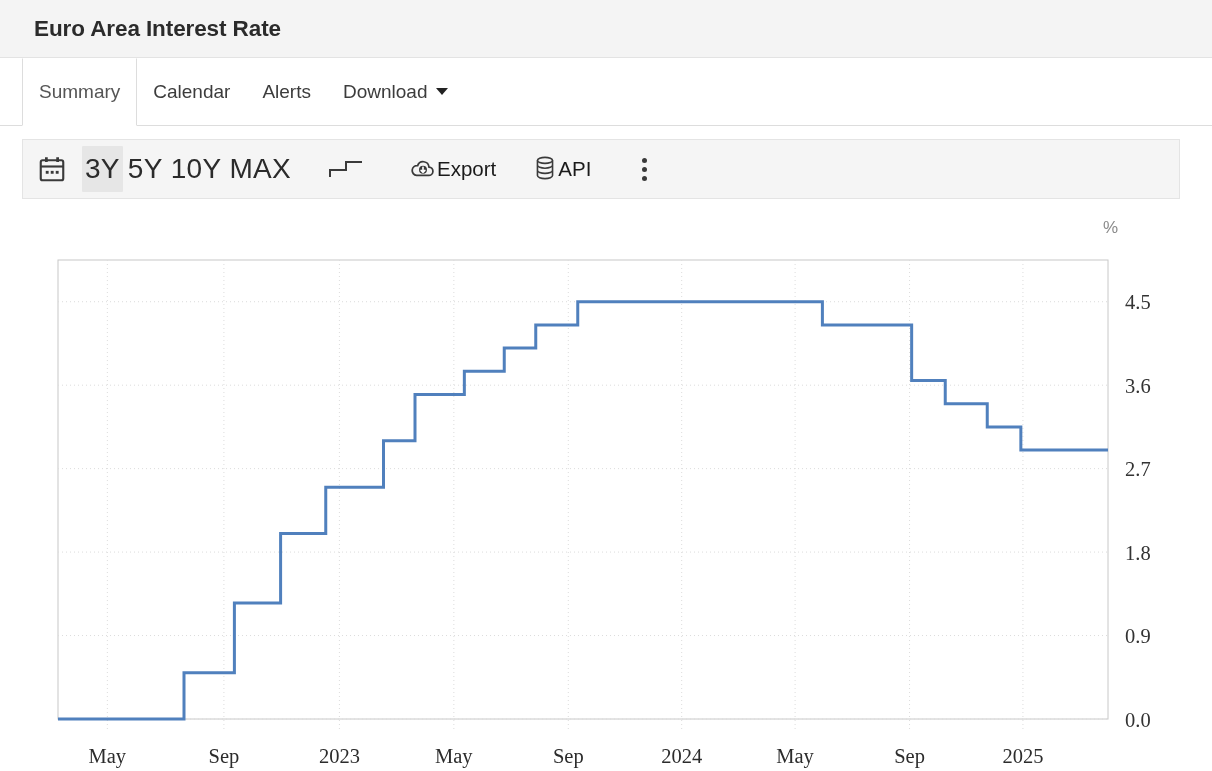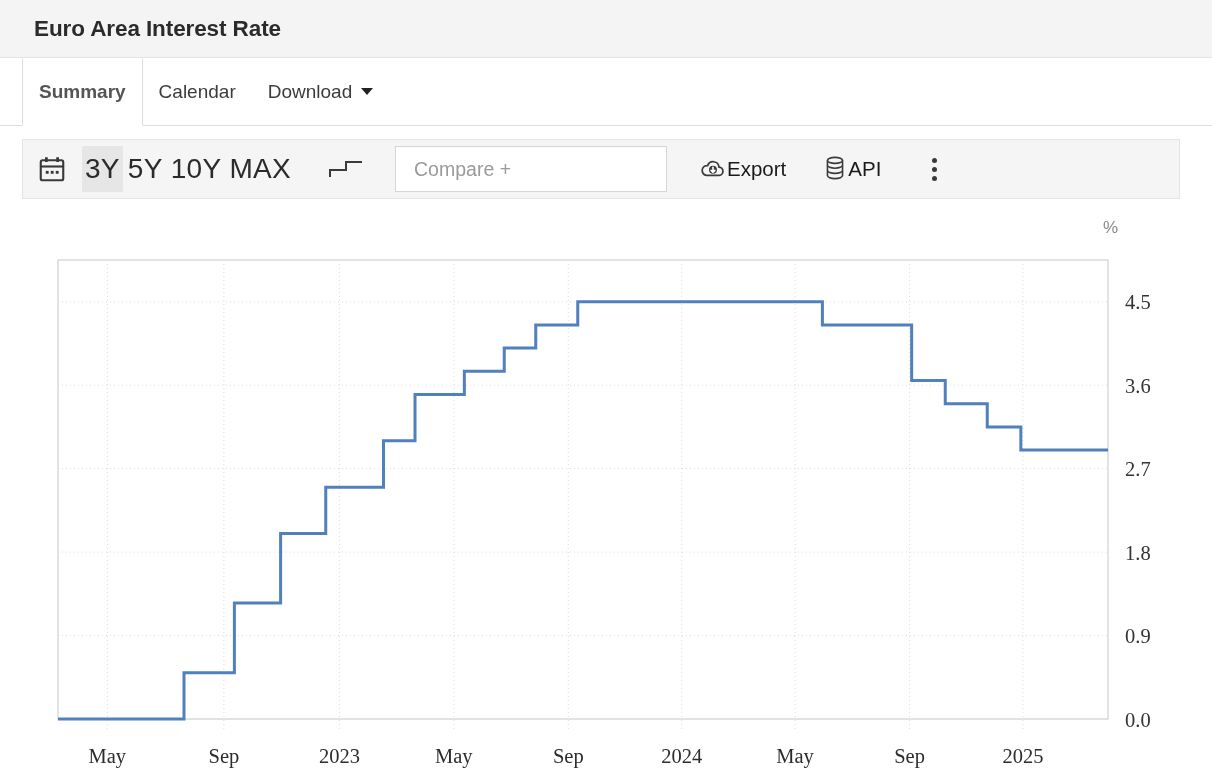--- a/index.html
+++ b/index.html
@@ -54,21 +54,20 @@
   }
   .tab.active {
     color: #555555;
     border-left: 1px solid #dddddd;
     border-right: 1px solid #dddddd;
     border-top: 1px solid #ffffff;
     margin-bottom: -1px;
     border-bottom: 1px solid #ffffff;
     position: relative;
     z-index: 2;
-    font-weight: bold;
   }
   .tab .caret {
     margin-left: 9px;
     width: 0; height: 0;
     border-left: 6px solid transparent;
     border-right: 6px solid transparent;
     border-top: 7px solid #222;
     display: inline-block;
   }
 
@@ -173,20 +172,23 @@
   <div class="header">
     <div class="header-title">Euro Area Interest Rate</div>
   </div>
 
   <div class="tabbar" id="tabbar">
       <div class="tab active">
         <span>Summary</span>
       </div>
       <div class="tab">
         <span>Calendar</span>
+      </div>
+      <div class="tab">
+        <span>Alerts</span>
       </div>
       <div class="tab">
         <span>Download</span>
         <span class="caret"></span>
       </div>
     </div>
 
   <div class="toolbar">
     <div class="tb-cell cal-btn">
       <svg width="30" height="30" viewBox="0 0 24 24" fill="none" stroke="#3a3a3a" stroke-width="1.7">
@@ -206,23 +208,20 @@
         <div class="range-btn">10Y</div>
         <div class="range-btn">MAX</div>
       </div>
 
     <div class="tb-cell step-btn">
       <svg width="40" height="28" viewBox="0 0 40 28" fill="none" stroke="#3a3a3a" stroke-width="2">
         <polyline points="4,22 4,15 20,15 20,7 36,7"></polyline>
       </svg>
     </div>
 
-    <div class="compare">
-      <span>Compare +</span>
-    </div>
 
     <div class="tb-action">
       <span>
         <svg width="28" height="28" viewBox="0 0 24 24" fill="none" stroke="#3a3a3a" stroke-width="1.5">
           <path d="M6.5 17.5h10.2a3.6 3.6 0 0 0 .4-7.2 5 5 0 0 0-9.7-1.2 3.6 3.6 0 0 0-.9 8.4z"></path>
           <circle cx="12" cy="12.6" r="3.4" fill="#3a3a3a" stroke="none"></circle>
           <path d="M12 10.6v4.2M10.4 13.2 12 14.9l1.6-1.7" stroke="#ffffff" stroke-width="1.4" stroke-linecap="round"></path>
         </svg>
       </span>
       <span>Export</span>

